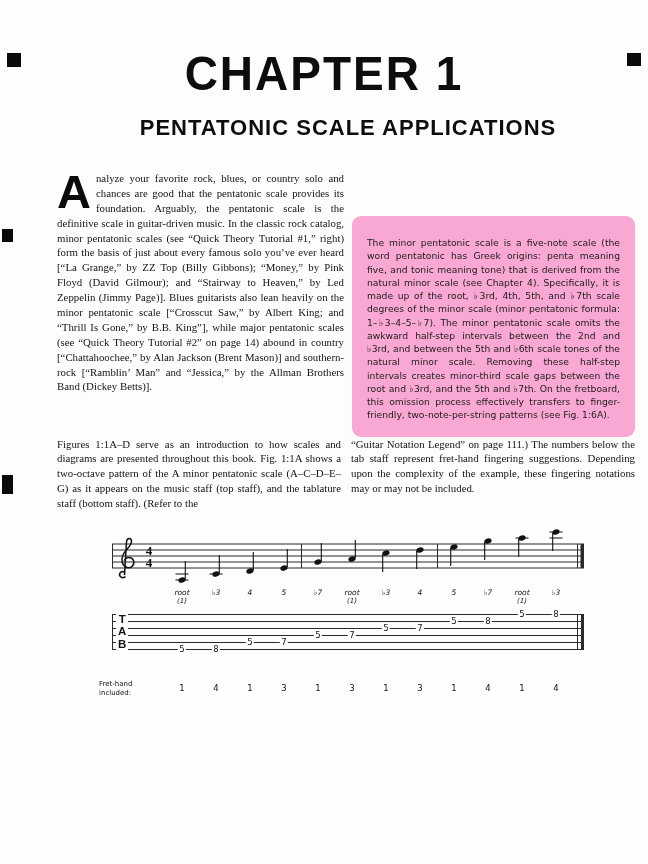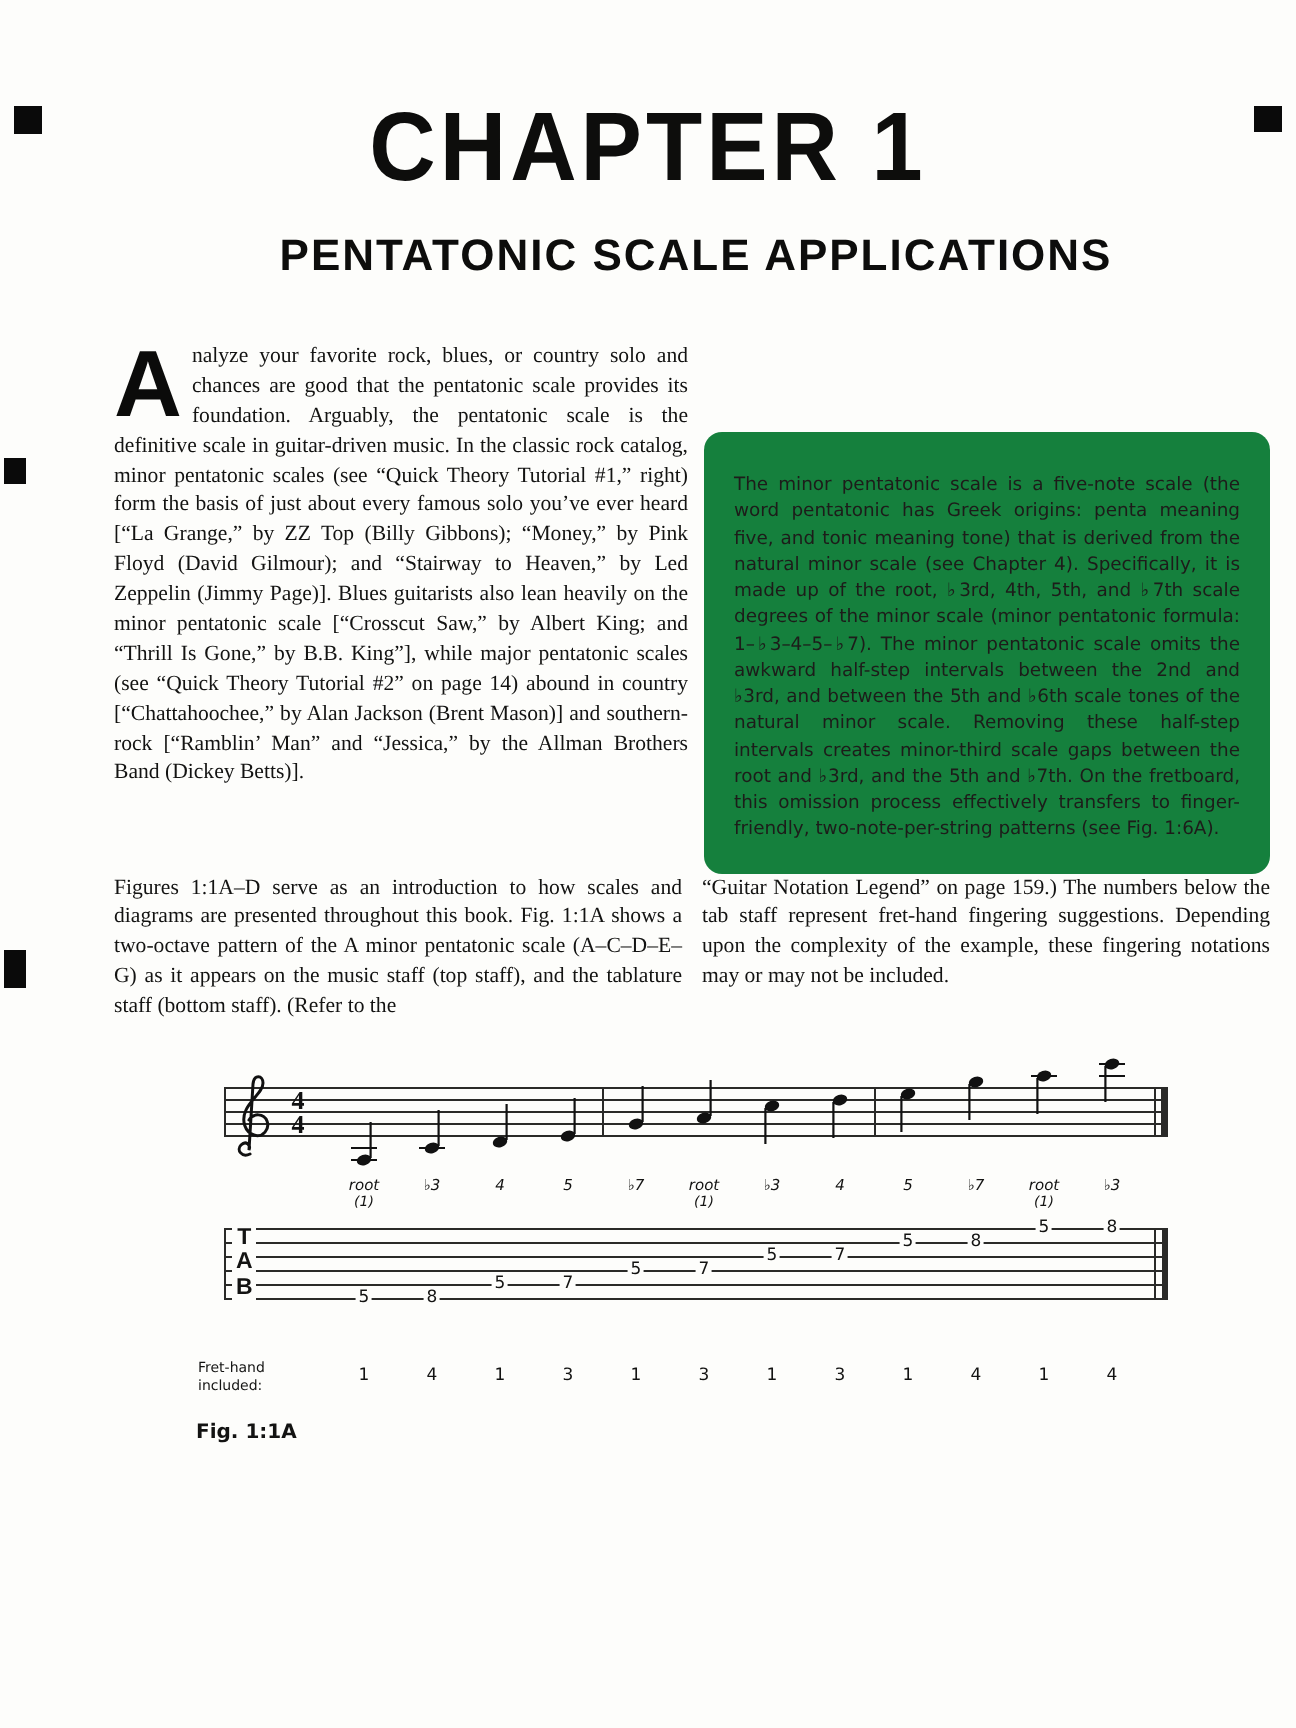--- a/index.html
+++ b/index.html
@@ -62,21 +62,21 @@
     display:inline-block;
     background:#2e2d2b; color:#fff;
     font-family:"Liberation Sans", sans-serif;
     font-weight:700; font-size:12.5px;
     padding:4px 16px 5px 13px;
     border-radius:11px;
     margin-left:2px;
   }
   .tbox-body {
     position:relative; z-index:1;
-    background:#15803d;
+    background:#f9a8d4;
     border-radius:9px;
     margin-top:-11px;
     padding:20px 15px 15px 15px;
     font-family:"DejaVu Sans", "Liberation Sans", sans-serif;
     font-size:9.2px; line-height:1.44;
     text-align:justify;
     color:#1d1c1a;
   }
 
   .section-heading {
@@ -149,21 +149,21 @@
     <p class="intro-col"><span class="dropcap">A</span><span>nalyze your favorite rock, blues, or country solo and chances are good that the pentatonic scale provides its foundation. Arguably, the pentatonic scale is the definitive scale in guitar-driven music. In the classic rock catalog, minor pentatonic scales (see “Quick Theory Tutorial #1,” right) form the basis of just about every famous solo you’ve ever heard [“La Grange,” by ZZ Top (Billy Gibbons); “Money,” by Pink Floyd (David Gilmour); and “Stairway to Heaven,” by Led Zeppelin (Jimmy Page)]. Blues guitarists also lean heavily on the minor pentatonic scale [“Crosscut Saw,” by Albert King; and “Thrill Is Gone,” by B.B. King”], while major pentatonic scales (see “Quick Theory Tutorial #2” on page 14) abound in country [“Chattahoochee,” by Alan Jackson (Brent Mason)] and southern-rock [“Ramblin’ Man” and “Jessica,” by the Allman Brothers Band (Dickey Betts)].</span></p>
 
     <aside class="tutorial-box">
       <div class="tbox-body">The minor pentatonic scale is a five-note scale (the word pentatonic has Greek origins: penta meaning five, and tonic meaning tone) that is derived from the natural minor scale (see Chapter 4). Specifically, it is made up of the root, ♭3rd, 4th, 5th, and ♭7th scale degrees of the minor scale (minor pentatonic formula: 1–♭3–4–5–♭7). The minor pentatonic scale omits the awkward half-step intervals between the 2nd and ♭3rd, and between the 5th and ♭6th scale tones of the natural minor scale. Removing these half-step intervals creates minor-third scale gaps between the root and ♭3rd, and the 5th and ♭7th. On the fretboard, this omission process effectively transfers to finger-friendly, two-note-per-string patterns (see Fig. 1:6A).</div>
     </aside>
   </div>
 
 
   <div class="two-col">
     <p>Figures 1:1A–D serve as an introduction to how scales and diagrams are presented throughout this book. Fig. 1:1A shows a two-octave pattern of the A minor pentatonic scale (A–C–D–E–G) as it appears on the music staff (top staff), and the tablature staff (bottom staff). (Refer to the</p>
-    <p>“Guitar Notation Legend” on page 159.) The numbers below the tab staff represent fret-hand fingering suggestions. Depending upon the complexity of the example, these fingering notations may or may not be included.</p>
+    <p>“Guitar Notation Legend” on page 111.) The numbers below the tab staff represent fret-hand fingering suggestions. Depending upon the complexity of the example, these fingering notations may or may not be included.</p>
   </div>
 
   <div class="figure">
 
     <div class="staff-area">
       <svg class="staff-svg" width="474" height="58" viewBox="0 0 474 58">
         <g stroke="#2a2a28" stroke-width="1">
           <line x1="0" y1="15" x2="472" y2="15"></line>
           <line x1="0" y1="21" x2="472" y2="21"></line>
           <line x1="0" y1="27" x2="472" y2="27"></line>
@@ -277,16 +277,15 @@
         <span class="fing-num" style="left:240px">3</span>
         <span class="fing-num" style="left:274px">1</span>
         <span class="fing-num" style="left:308px">3</span>
         <span class="fing-num" style="left:342px">1</span>
         <span class="fing-num" style="left:376px">4</span>
         <span class="fing-num" style="left:410px">1</span>
         <span class="fing-num" style="left:444px">4</span>
       </div>
     </div>
 
-    <div class="fig-caption">Fig. 1:1A</div>
   </div>
 
 </div>
 
 </body></html>

